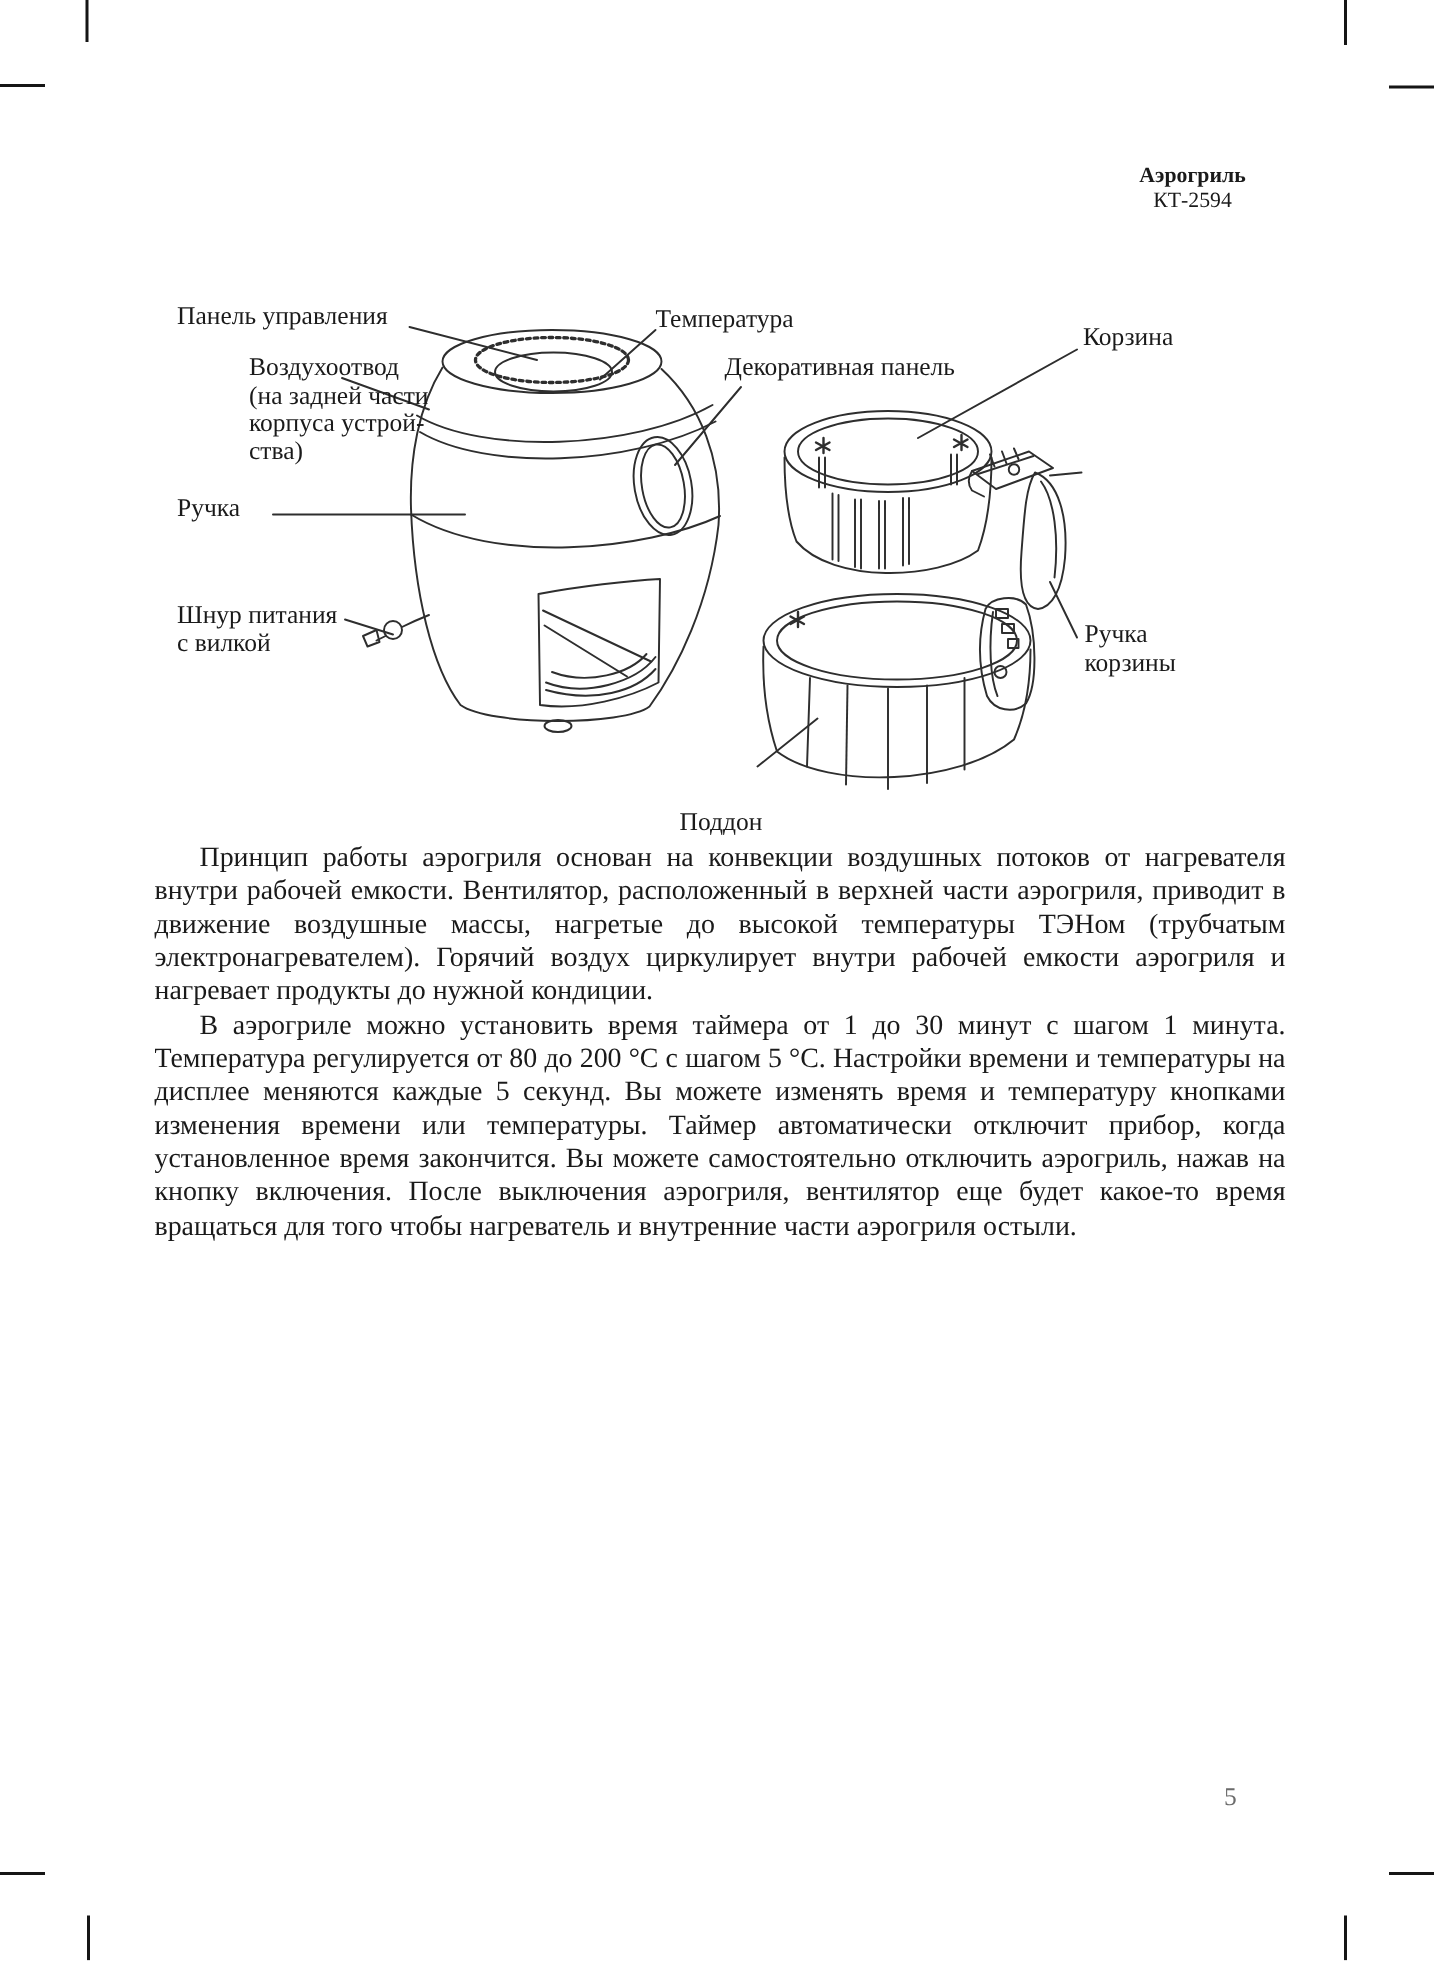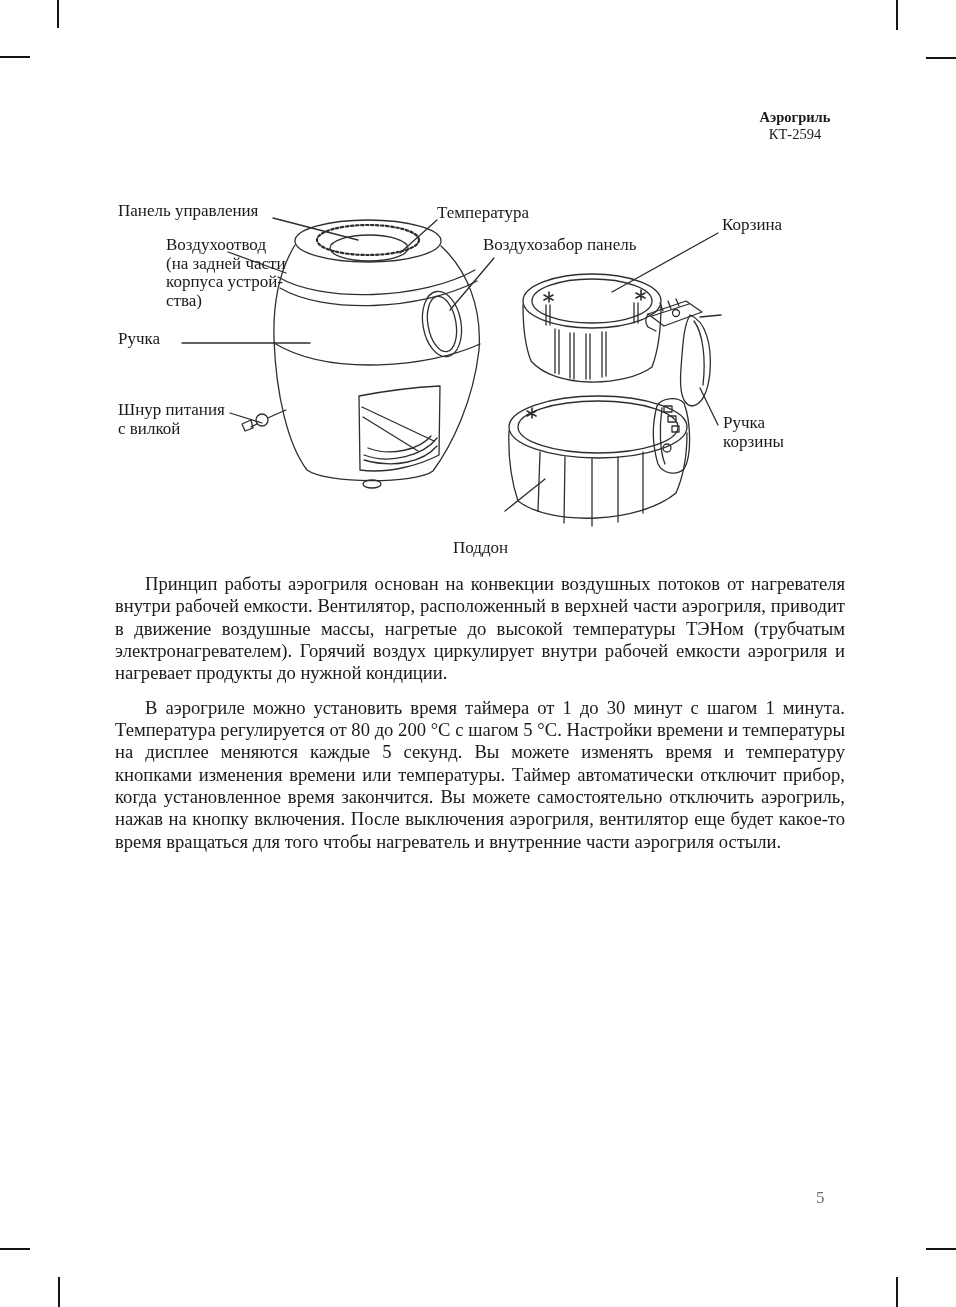--- a/index.html
+++ b/index.html
@@ -8,21 +8,21 @@
   .crop{position:absolute;background:#151515;}
   .doc-header{position:absolute;left:745px;top:109px;width:100px;text-align:center;
               font-size:14.5px;line-height:1.2;}
   .doc-header .brand{font-weight:bold;}
   .page-title{position:absolute;left:0;right:0;top:152px;margin:0;text-align:center;
               font-size:21.5px;font-weight:bold;letter-spacing:.3px;}
   .art{position:absolute;left:100px;top:193px;}
   .lbl{position:absolute;font-size:17px;line-height:18.6px;white-space:pre-line;}
   .bodytext{position:absolute;left:103px;top:561px;width:754px;
             font-size:18.6px;line-height:22.35px;text-align:justify;}
-  .bodytext p{margin:12px;text-indent:30px;}
+  .bodytext p{margin:0;text-indent:30px;}
   .pagenum{position:absolute;left:816px;top:1188px;font-size:17px;color:#6b6b6b;}
 </style>
 </head>
 <body>
 
 <div class="page">
 
   <div class="crop" style="left:57px;top:0;width:2px;height:28px;"></div>
   <div class="crop" style="left:0;top:56px;width:30px;height:2px;"></div>
   <div class="crop" style="left:896px;top:0;width:2px;height:30px;"></div>
@@ -120,21 +120,21 @@
 
   <div class="lbl" style="left:118px;top:202px;">Панель управления</div>
   <div class="lbl" style="left:118px;top:236px;margin-left:48px;">Воздухоотвод
 (на задней части
 корпуса устрой-
 ства)</div>
   <div class="lbl" style="left:118px;top:330px;">Ручка</div>
   <div class="lbl" style="left:118px;top:401px;">Шнур питания
 с вилкой</div>
   <div class="lbl" style="left:437px;top:204px;">Температура</div>
-  <div class="lbl" style="left:483px;top:236px;">Воздухозабор панель</div>
+  <div class="lbl" style="left:483px;top:236px;">Декоративная панель</div>
   <div class="lbl" style="left:722px;top:216px;">Корзина</div>
   <div class="lbl" style="left:723px;top:414px;">Ручка
 корзины</div>
   <div class="lbl" style="left:453px;top:507px;margin-top:32px;">Поддон</div>
 
   <div class="bodytext">
     <p>Принцип работы аэрогриля основан на конвекции воздушных потоков от нагревателя внутри рабочей емкости. Вентилятор, расположенный в верхней части аэрогриля, приводит в движение воздушные массы, нагретые до высокой температуры ТЭНом (трубчатым электронагревателем). Горячий воздух циркулирует внутри рабочей емкости аэрогриля и нагревает продукты до нужной кондиции.</p>
     <p>В аэрогриле можно установить время таймера от 1 до 30 минут с шагом 1 минута. Температура регулируется от 80 до 200 °С с шагом 5 °С. Настройки времени и температуры на дисплее меняются каждые 5 секунд. Вы можете изменять время и температуру кнопками изменения времени или температуры. Таймер автоматически отключит прибор, когда установленное время закончится. Вы можете самостоятельно отключить аэрогриль, нажав на кнопку включения. После выключения аэрогриля, вентилятор еще будет какое-то время вращаться для того чтобы нагреватель и внутренние части аэрогриля остыли.</p>
   </div>
 

